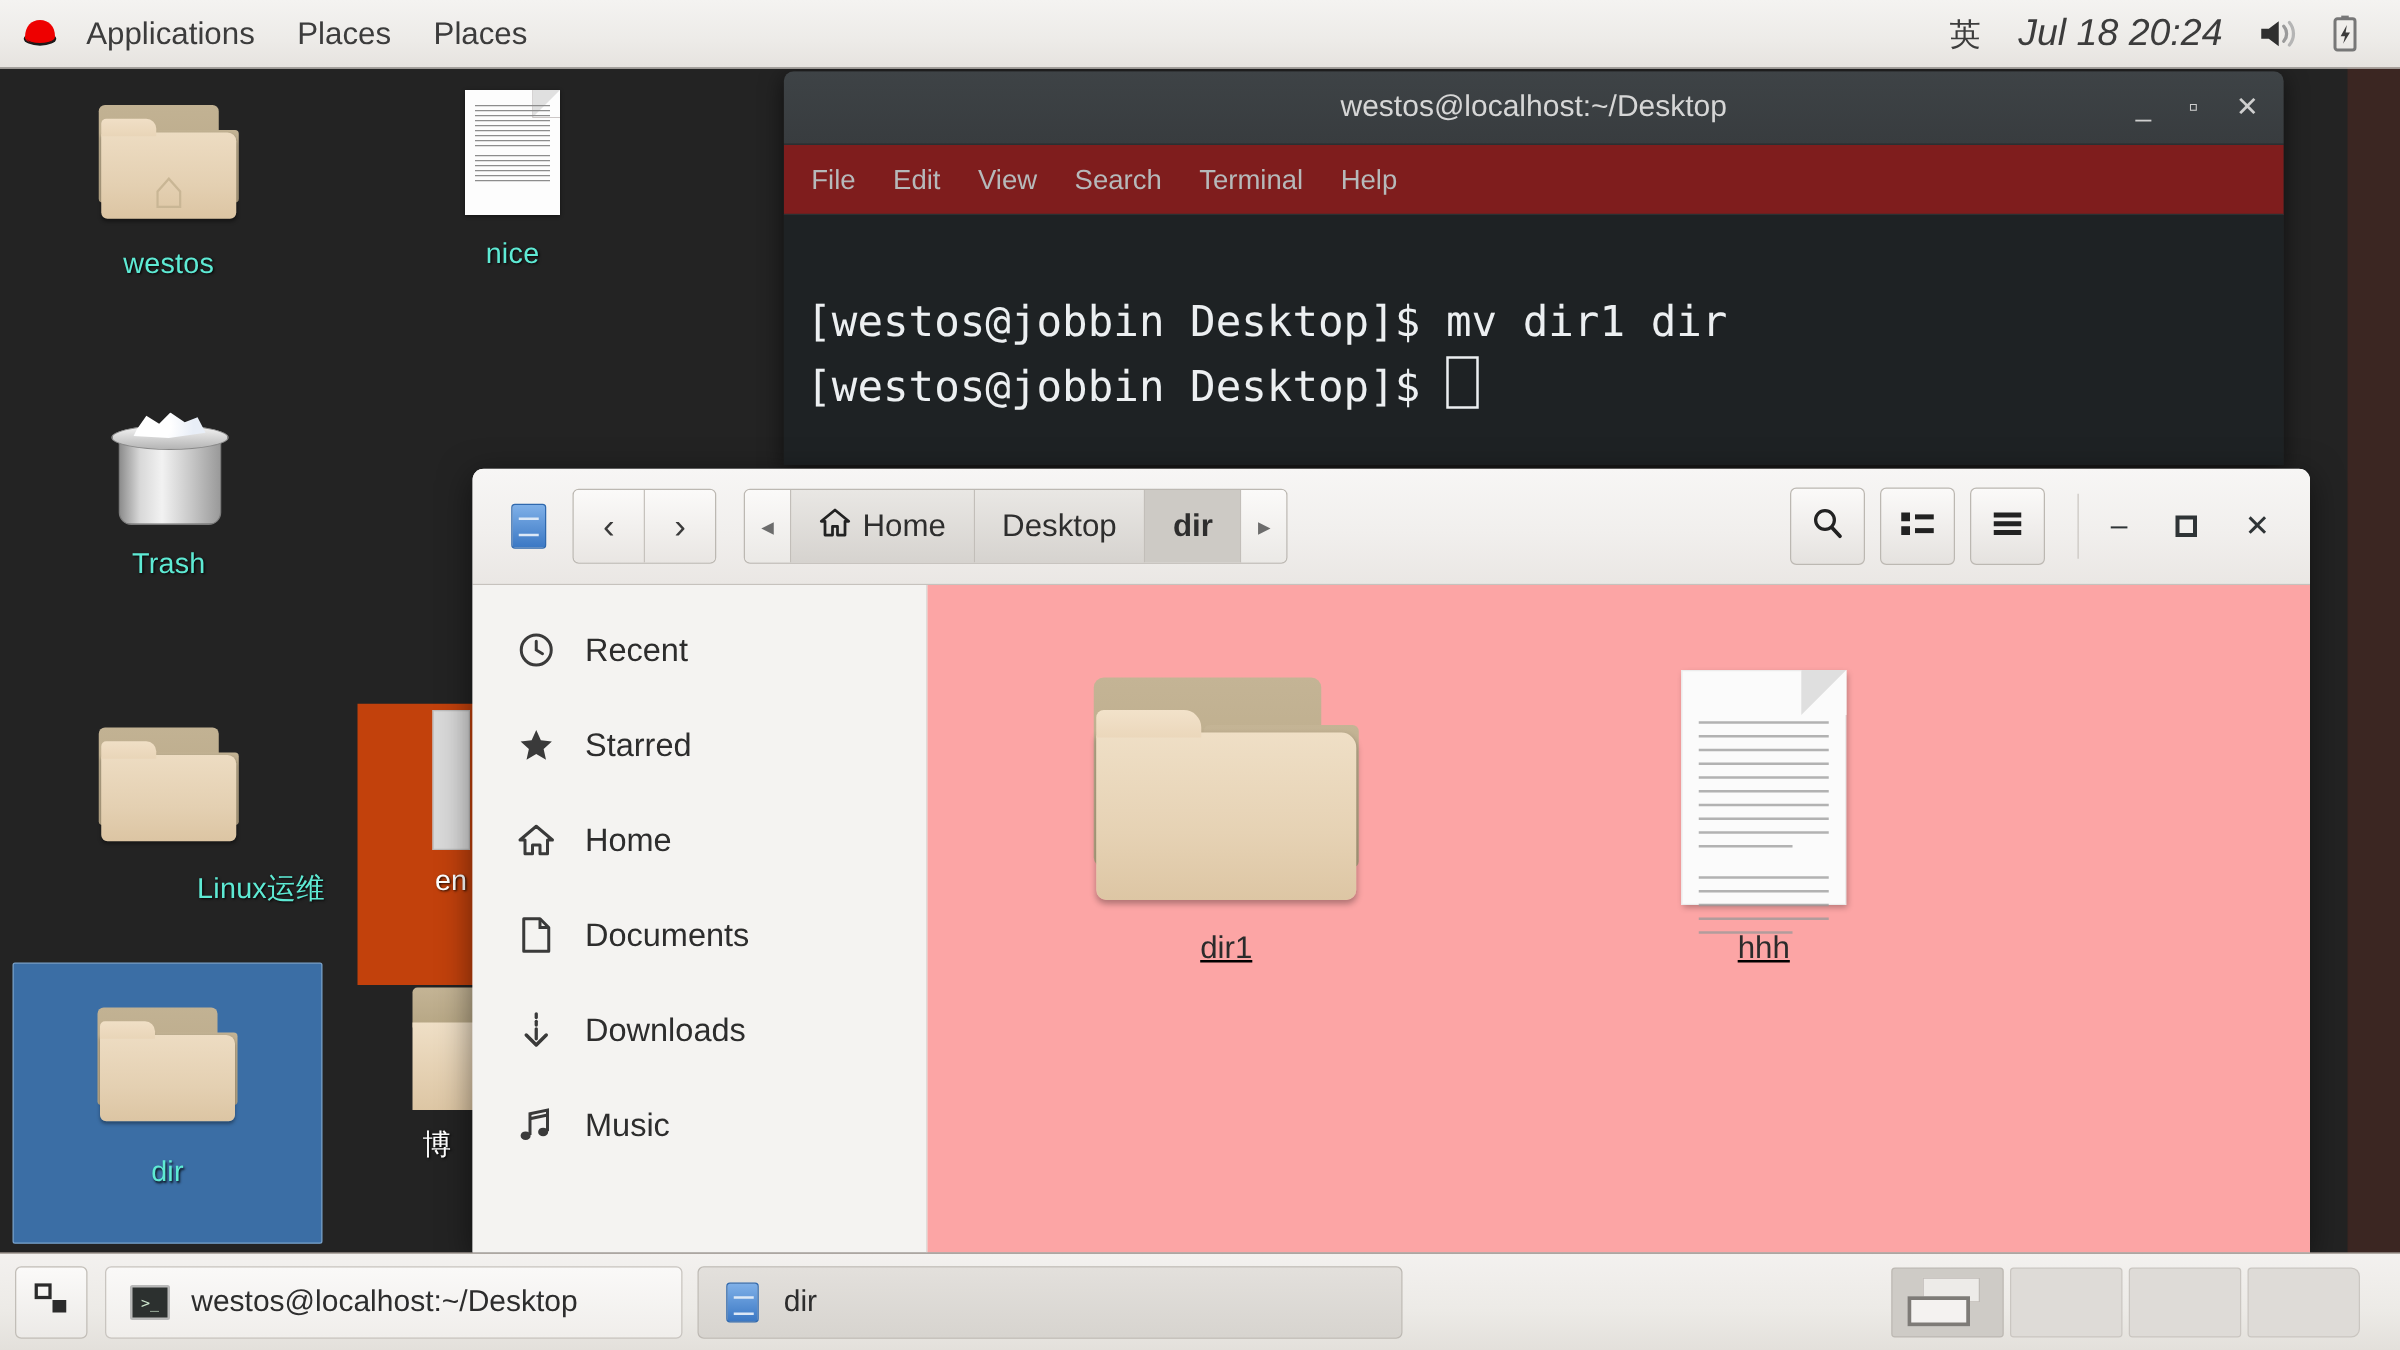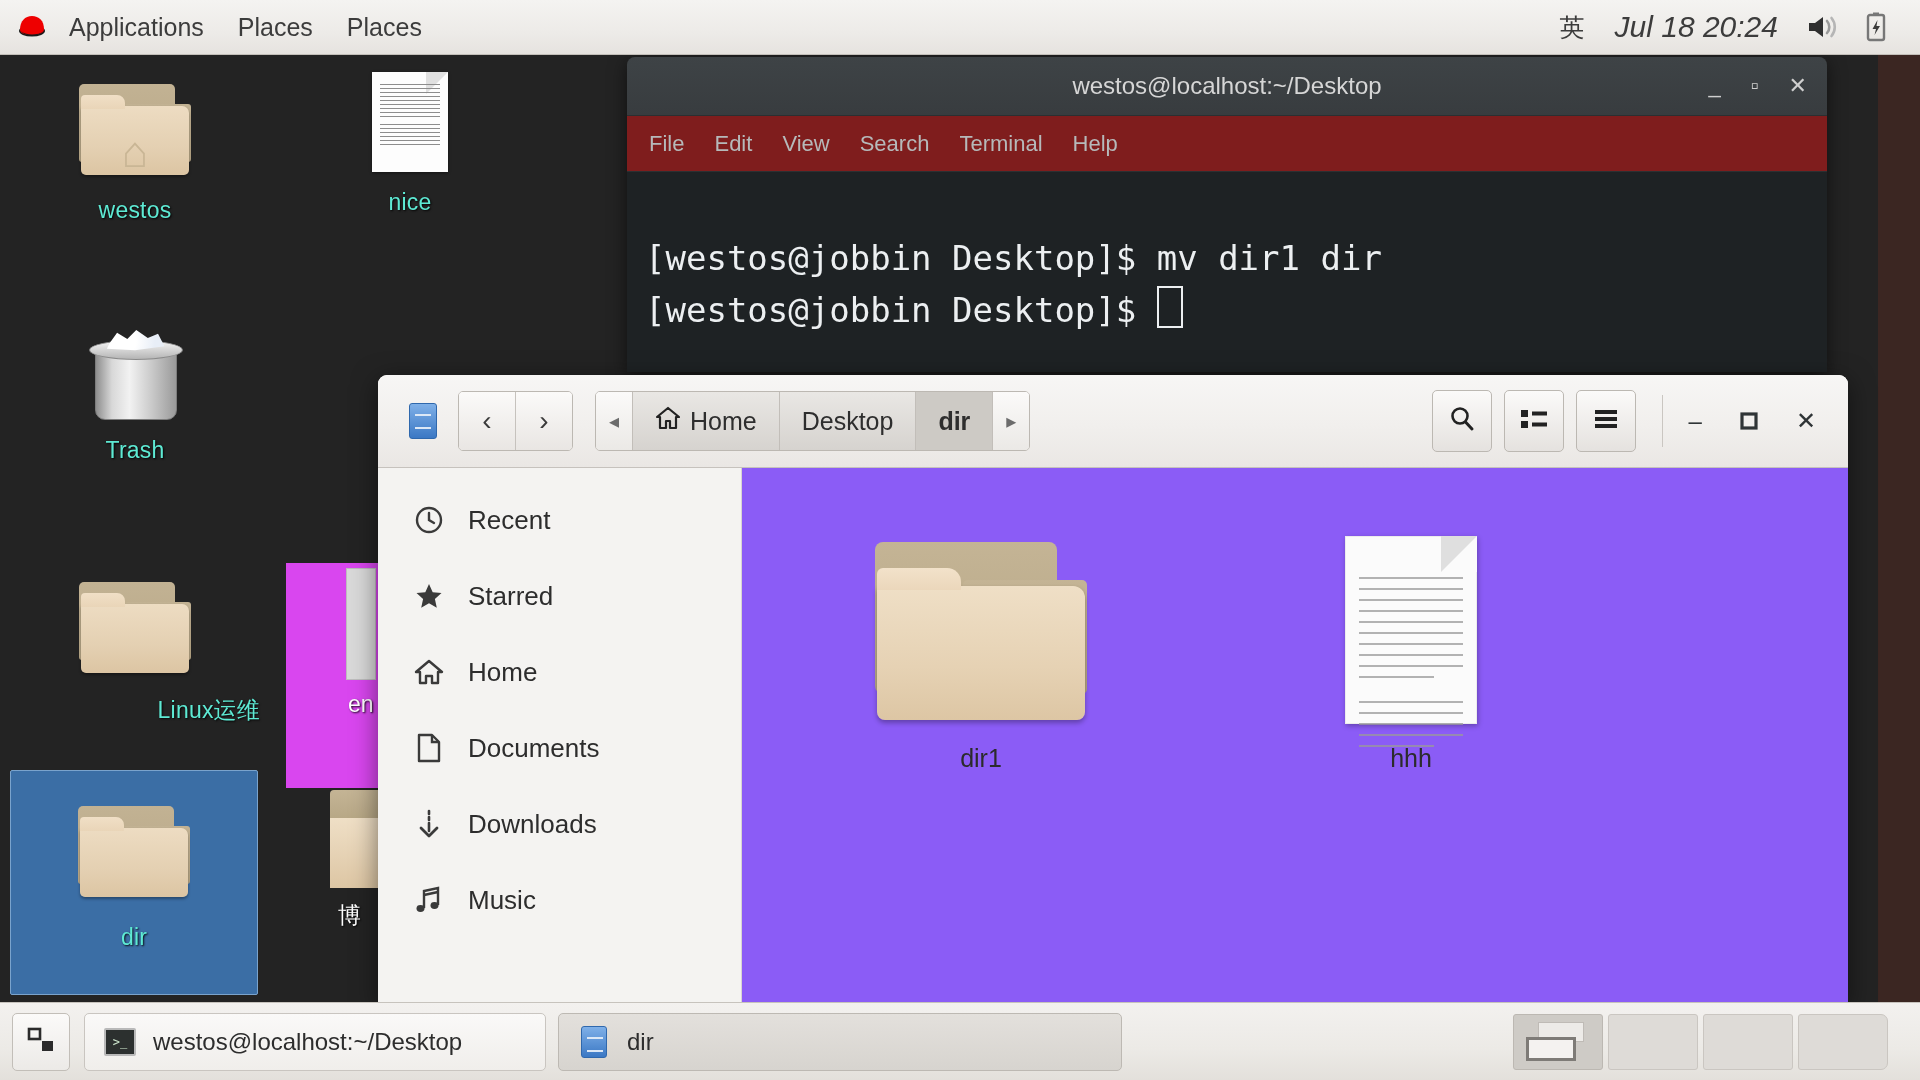--- a/index.html
+++ b/index.html
@@ -161,21 +161,21 @@
   #fm-winctl{display:flex;align-items:center;gap:36px;padding-right:18px;}
   #fm-winctl .w{font-size:24px;color:#2f3436;cursor:default;display:flex;align-items:center;}
 
   #fm-body{display:flex;height:534px;}
   #fm-sidebar{
     width:364px;background:#f4f3f1;border-right:1px solid #d8d5d1;padding-top:14px;box-sizing:border-box;
   }
   .side-item{display:flex;align-items:center;gap:22px;padding:0 0 0 34px;height:76px;cursor:default;}
   .side-item .si-ic{width:34px;display:flex;align-items:center;justify-content:center;color:#3a3a3a;}
   .side-item .si-lb{font-size:26px;color:#2d2d2d;}
-  #fm-content{flex:1;background:#8b5cf6;position:relative;padding:26px 0 0 0;}
+  #fm-content{flex:1;background:#fca5a5;position:relative;padding:26px 0 0 0;text-decoration:underline;}
   #fm-grid{display:flex;gap:0;padding-left:24px;}
   .fitem{width:430px;text-align:center;cursor:default;}
   .fitem .fi-ic{height:230px;display:flex;align-items:flex-end;justify-content:center;}
   .fitem .fi-lb{font-size:25px;color:#2b2b2b;margin-top:20px;}
 
   
   .folder-lg{position:relative;width:212px;height:182px;}
   .folder-lg .back{position:absolute;left:0;top:0;width:182px;height:152px;border-radius:8px;
     background:linear-gradient(to bottom,#c4b495,#b6a684);}
   .folder-lg .back:after{content:"";position:absolute;left:88px;top:38px;width:124px;height:114px;border-radius:5px;
@@ -287,21 +287,21 @@
     <div class="folder">
       <div class="back"></div>
       <div class="front">
           <div class="tab"></div>
         </div>
     </div>
   </div>
   <div class="lbl">Linux运维</div>
 </div>
 
-<div style="position:absolute;left:286px;top:563px;width:95px;height:225px;background:#d946ef;z-index:5;">
+<div style="position:absolute;left:286px;top:563px;width:95px;height:225px;background:#c2410c;z-index:5;">
   <div style="position:absolute;left:60px;top:5px;width:28px;height:110px;background:#d9d9d9;border:1px solid #bdbdbd;"></div>
   <div style="position:absolute;left:62px;top:128px;color:#ffffff;font-size:23px;text-shadow:1px 1px 2px rgba(0,0,0,.9);">en</div>
 </div>
 
 <div style="position:absolute;left:330px;top:790px;width:52px;height:160px;z-index:5;">
   <div style="position:absolute;left:0;top:0;width:52px;height:32px;background:linear-gradient(to bottom,#c4b495,#b6a684);border-radius:4px 0 0 0;"></div>
   <div style="position:absolute;left:0;top:28px;width:52px;height:70px;background:linear-gradient(to bottom,#efdfc6,#ddc6a4);"></div>
   <div style="position:absolute;left:8px;top:110px;color:#ffffff;font-size:23px;text-shadow:1px 1px 2px rgba(0,0,0,.9);font-family:'DejaVu Sans',sans-serif;">博</div>
 </div>
 

